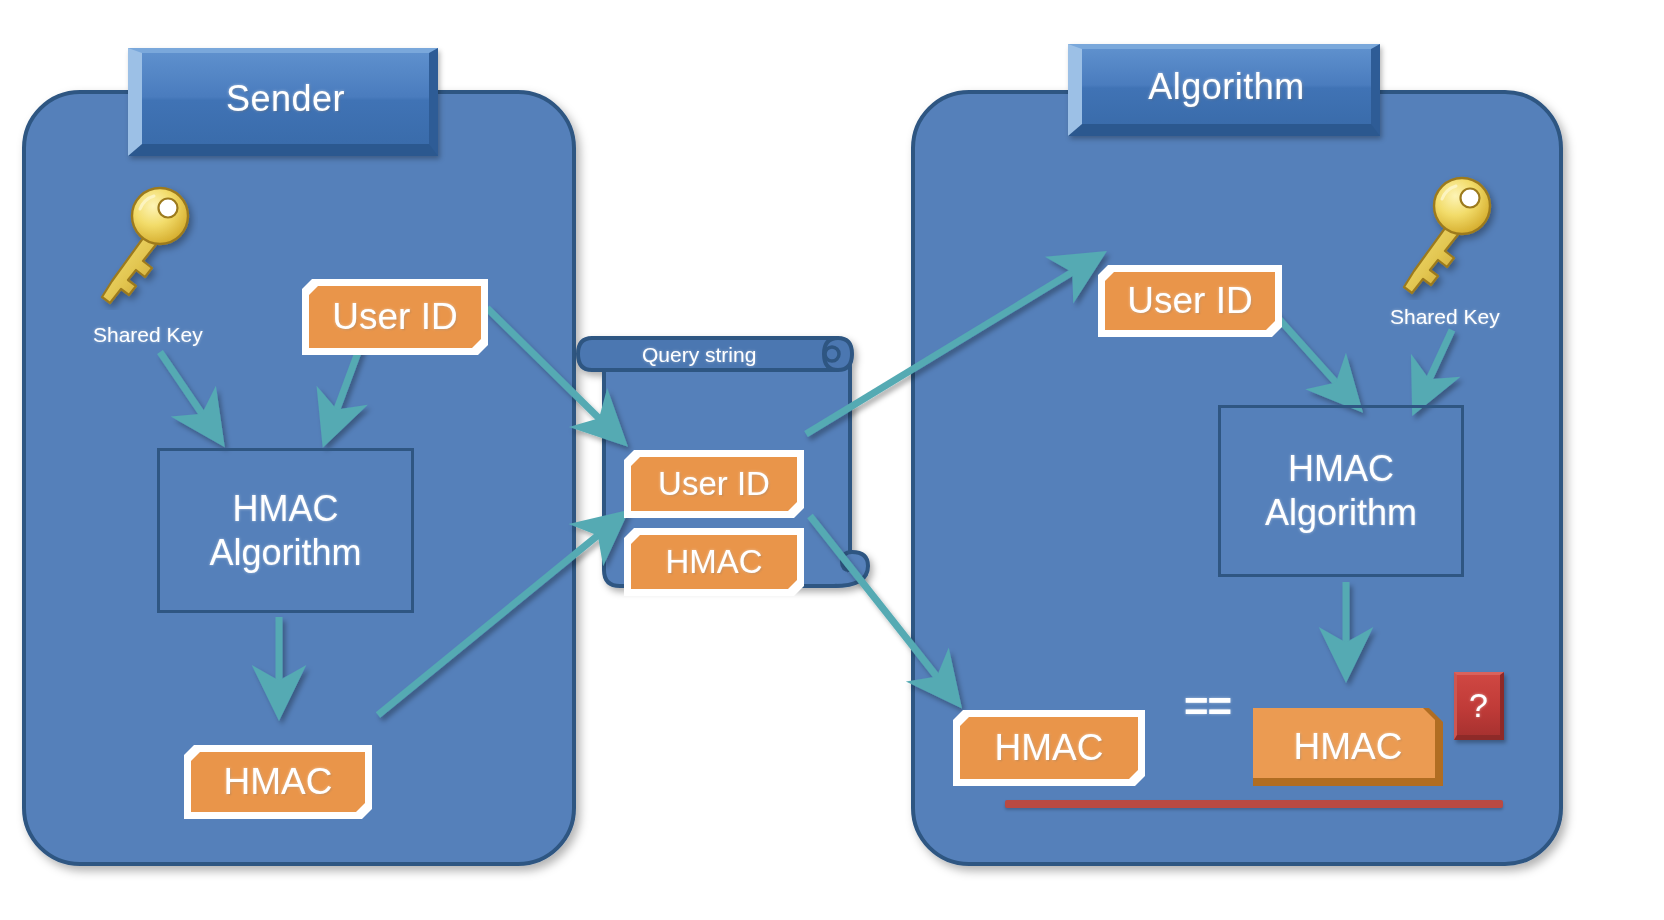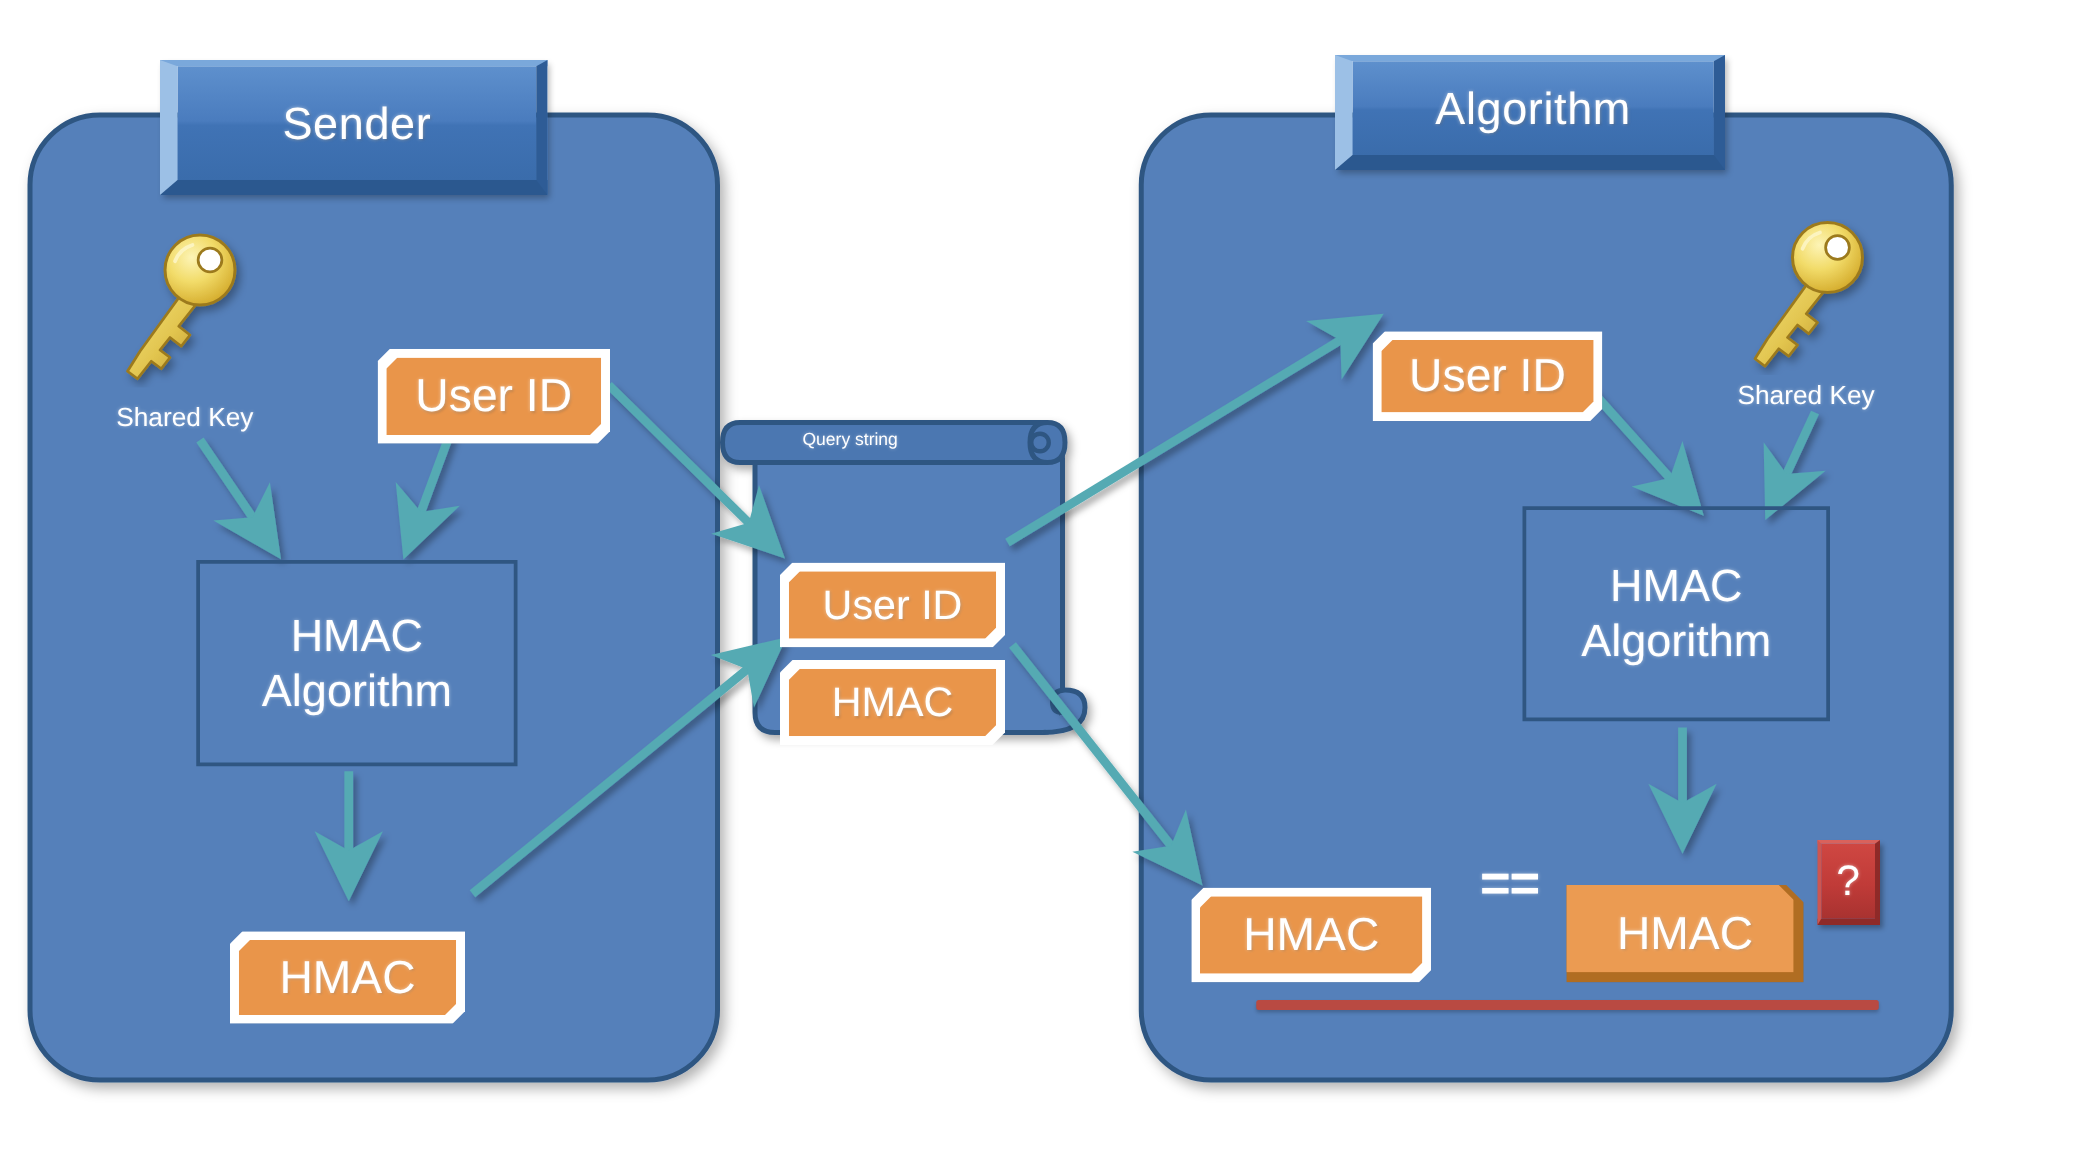--- a/index.html
+++ b/index.html
@@ -163,21 +163,21 @@
     position: absolute;
     z-index: 52;
     background: #b94a42;
     border-radius: 2px;
     box-shadow: 0 2px 3px rgba(0,0,0,0.22);
   }
   .scroll-label {
     position: absolute;
     z-index: 55;
     color: #ffffff;
-    font-size: 14px;
+    font-size: 21px;
     white-space: nowrap;
     text-shadow: 0 0 3px rgba(255,255,255,0.45);
   }
 </style>
 </head>
 <body>
 
 <div id="stage">
 
   <svg class="layer" id="panel-layer" viewBox="0 0 1664 920">

